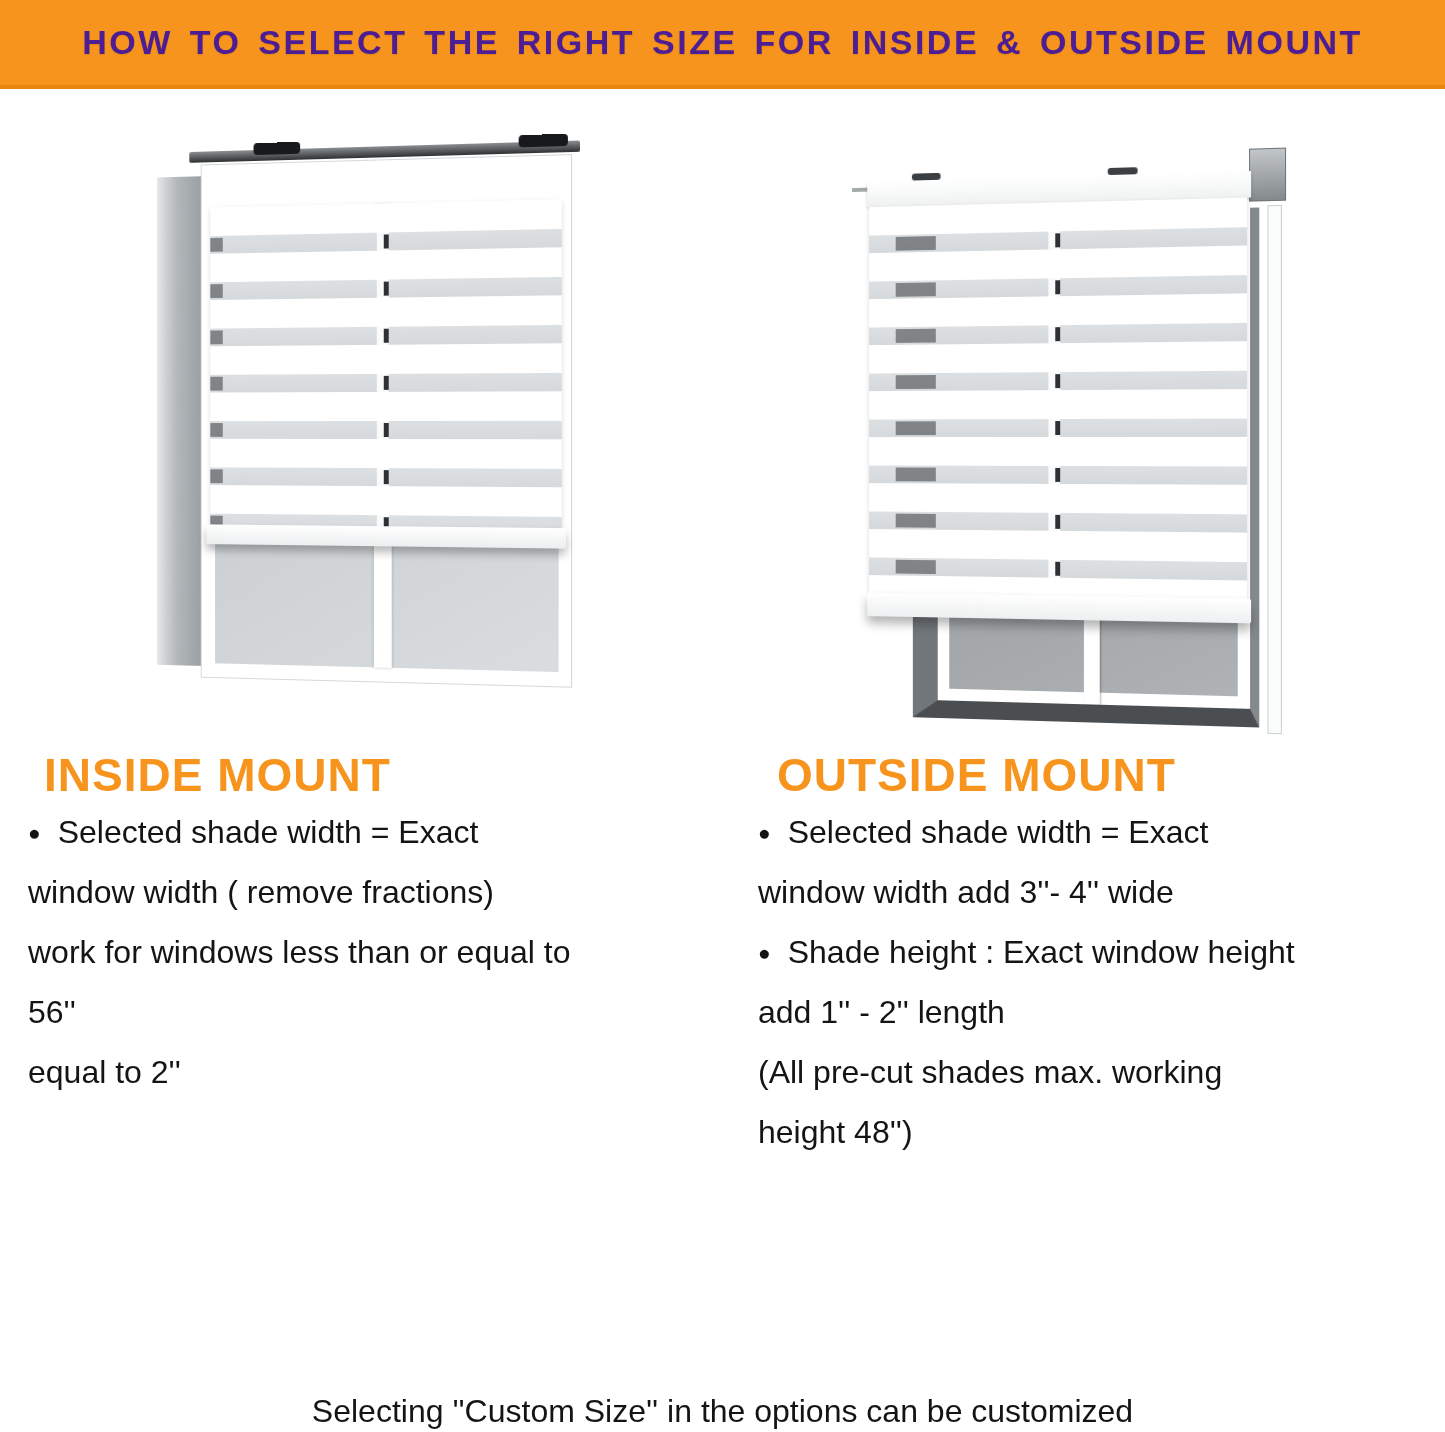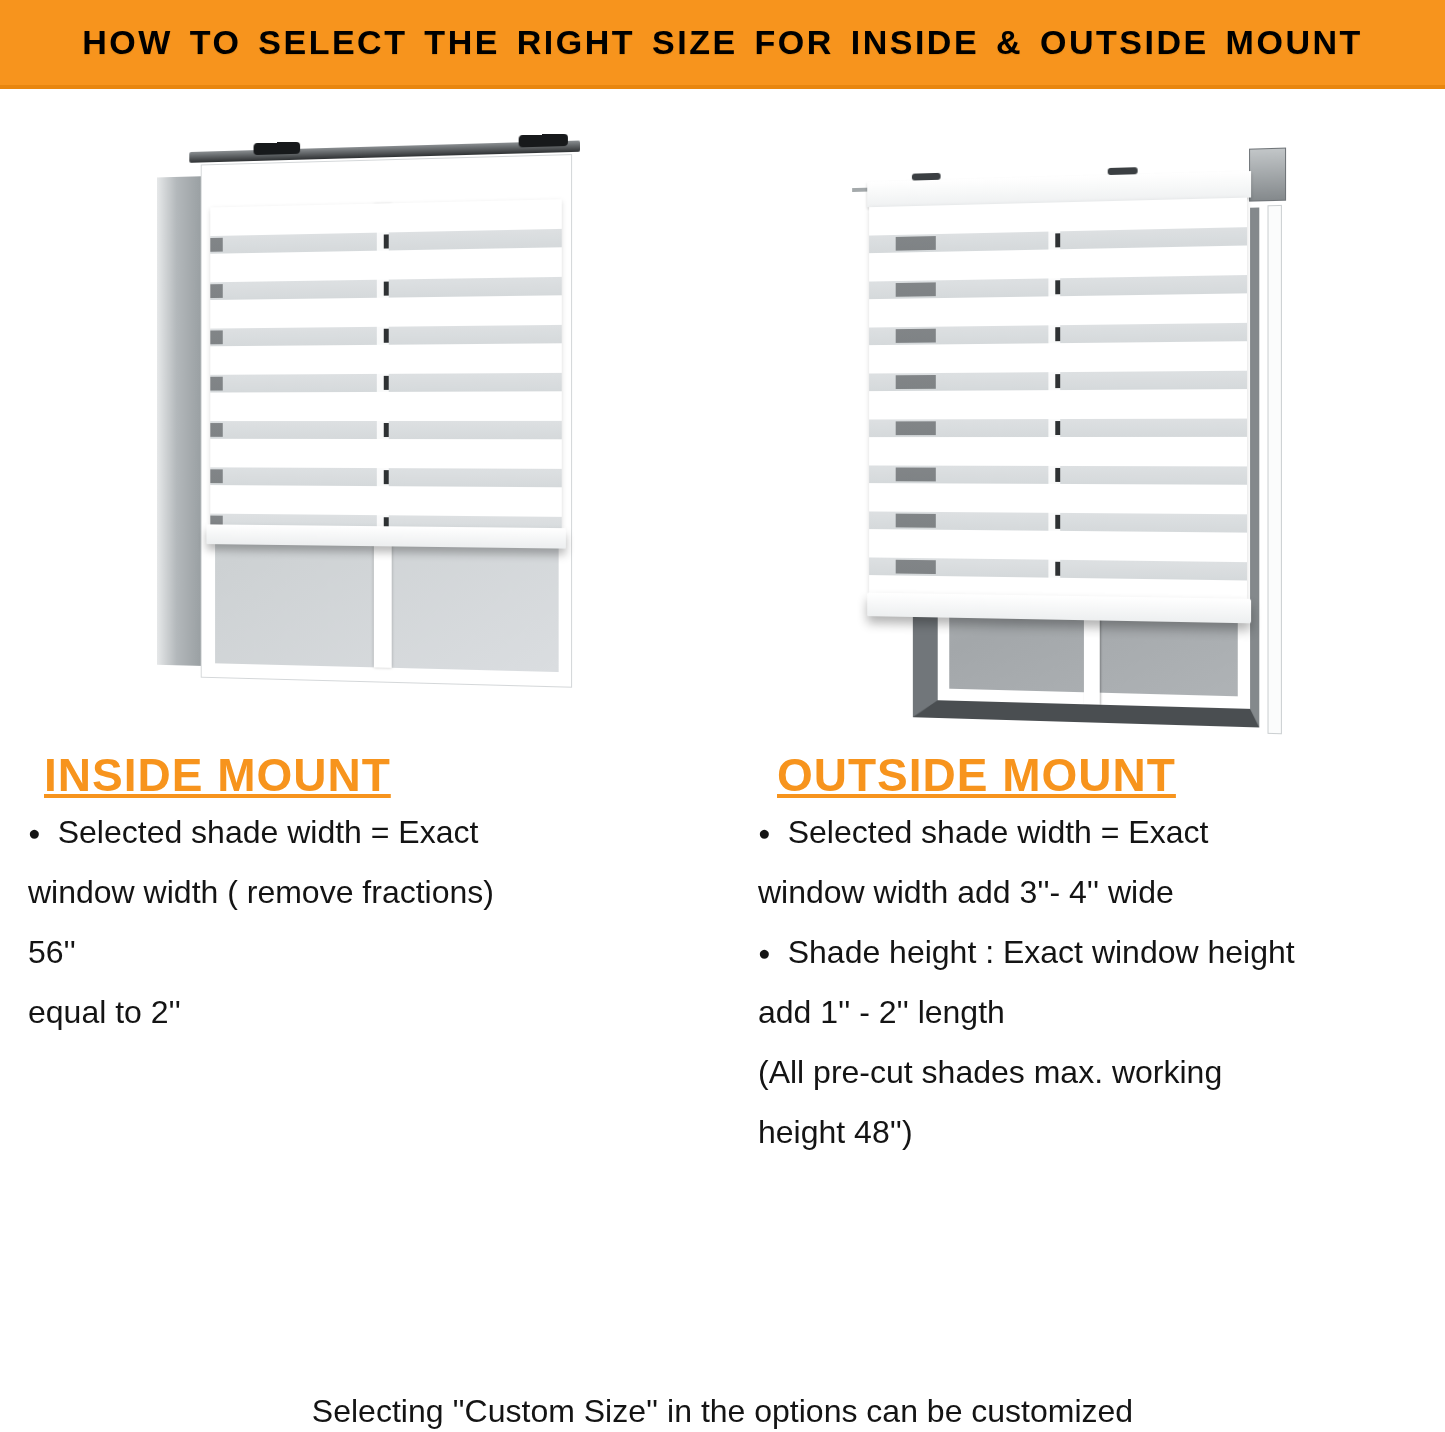--- a/index.html
+++ b/index.html
@@ -13,21 +13,21 @@
   }
 
   
   .banner {
     position: absolute; left: 0; top: 0; width: 1445px; height: 89px;
     background: #F7941D;
     border-bottom: 4px solid #e8860e;
     display: flex; align-items: center; justify-content: center;
   }
   .banner h1 {
-    font-size: 34px; font-weight: bold; color: #000000;
+    font-size: 34px; font-weight: bold; color: #4c1d95;
     letter-spacing: 2.5px; word-spacing: 5px; white-space: nowrap;
     text-shadow: 0 1px 1px rgba(180,110,0,0.35);
   }
 
   
   .illus { position: absolute; }
   .scene { position: absolute; inset: 0; transform: perspective(1500px) rotateY(-9deg); }
   .stripes {
     background: repeating-linear-gradient(180deg,
       #ffffff 0px, #ffffff 29px,
@@ -137,21 +137,21 @@
   .of-rail {
     position: absolute; left: 0; right: 38px; top: 450px; height: 24px;
     background: linear-gradient(180deg, #ffffff 0%, #edeff0 100%);
     box-shadow: 0 7px 11px rgba(0,0,0,0.3); border-radius: 2px;
   }
 
   
   .col-heading {
     position: absolute; top: 748px;
     font-size: 46px; font-weight: bold; letter-spacing: 1px;
-    color: #F7941D; white-space: nowrap; text-decoration: underline;
+    color: #F7941D; white-space: nowrap;
   }
   .col-heading.inside  { left: 44px; }
   .col-heading.outside { left: 777px; }
 
   
   .col-text { position: absolute; top: 802px; width: 700px; }
   .col-text.left  { left: 28px; }
   .col-text.right { left: 758px; }
   .text-line {
     height: 60px; line-height: 60px; font-size: 32px; color: #141414;
@@ -213,20 +213,21 @@
     <div class="of-rail"></div>
   </div>
 </div>
 
 <div class="col-heading inside">INSIDE MOUNT</div>
 <div class="col-heading outside">OUTSIDE MOUNT</div>
 
 <div class="col-text left">
   <div class="text-line"><span class="bullet">●</span><span>Selected shade width = Exact</span></div>
   <div class="text-line"><span>window width ( remove fractions)</span></div>
+  <div class="text-line"><span>work for windows less than or equal to</span></div>
   <div class="text-line"><span>56''</span></div>
   <div class="text-line"><span>equal to 2''</span></div>
 </div>
 
 <div class="col-text right">
   <div class="text-line"><span class="bullet">●</span><span>Selected shade width = Exact</span></div>
   <div class="text-line"><span>window width add 3''- 4'' wide</span></div>
   <div class="text-line"><span class="bullet">●</span><span>Shade height : Exact window height</span></div>
   <div class="text-line"><span>add 1'' - 2'' length</span></div>
   <div class="text-line"><span>(All pre-cut shades max. working</span></div>

